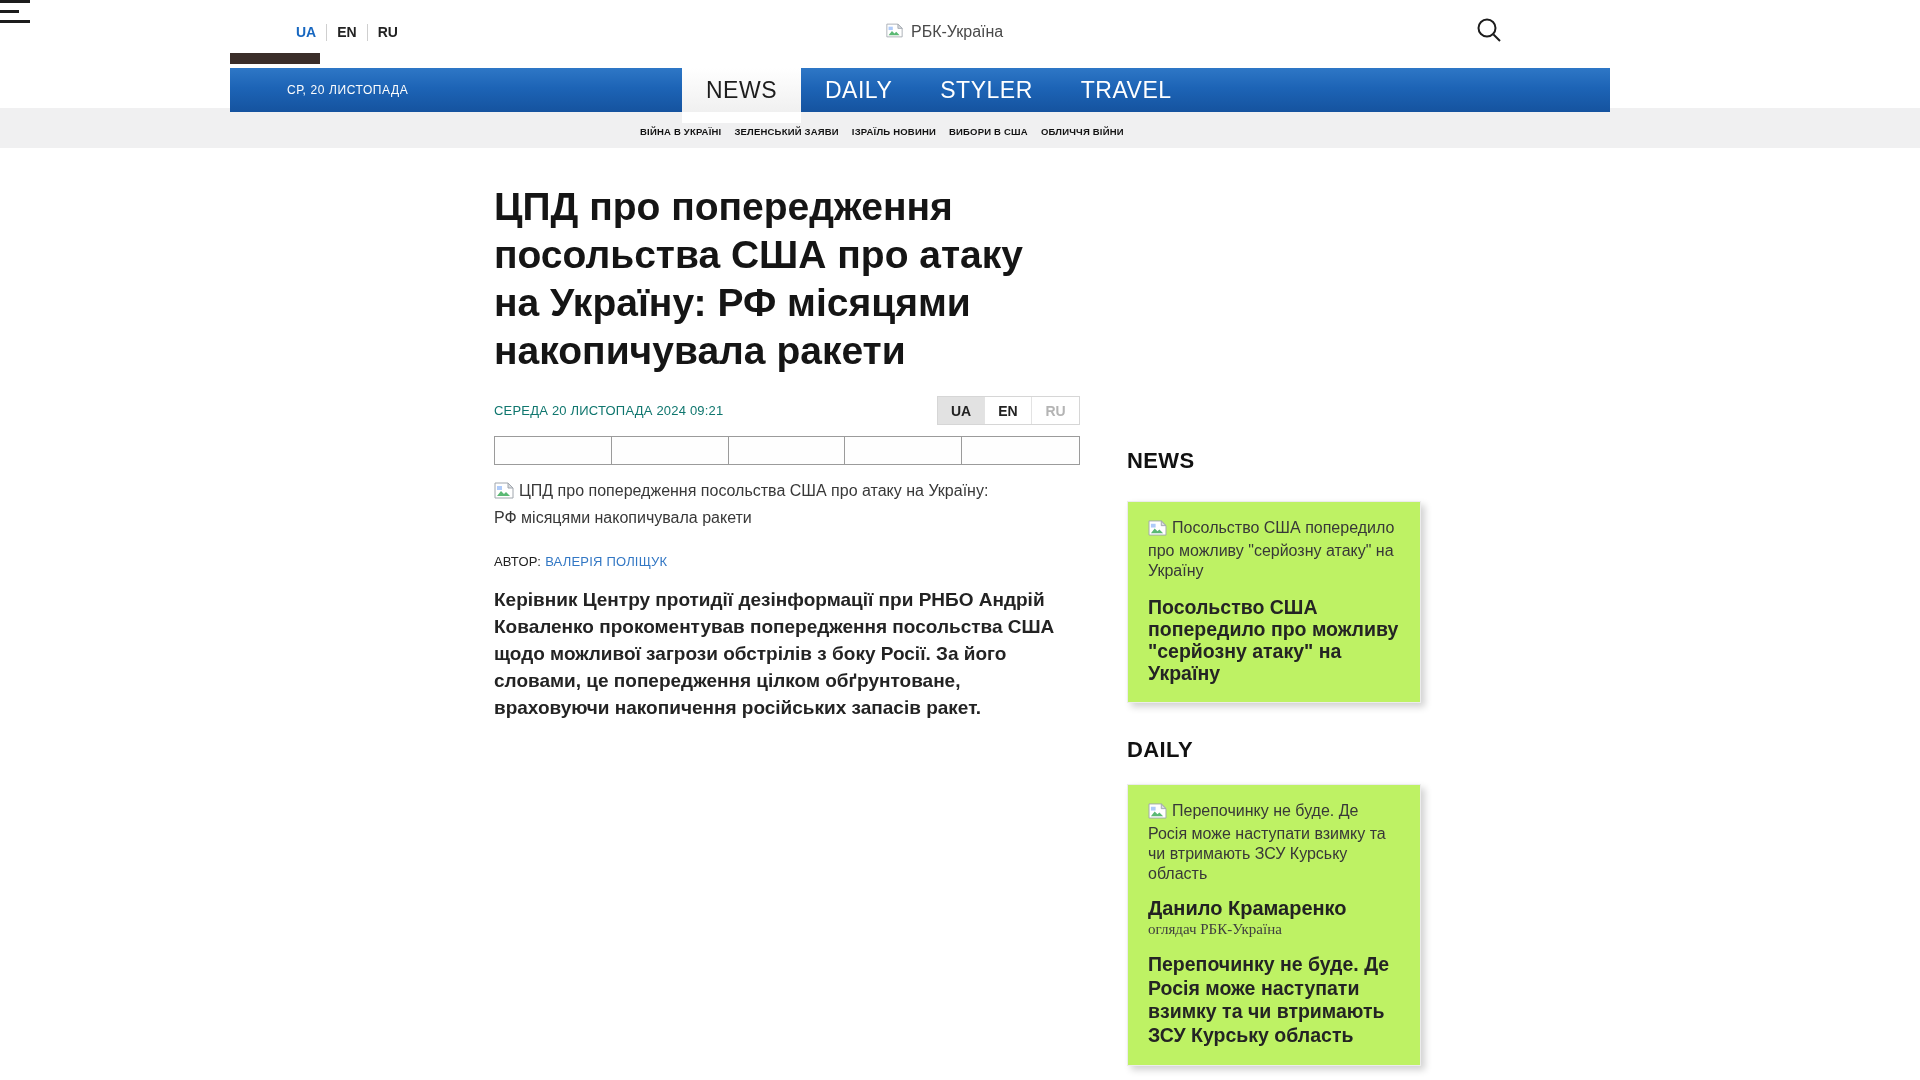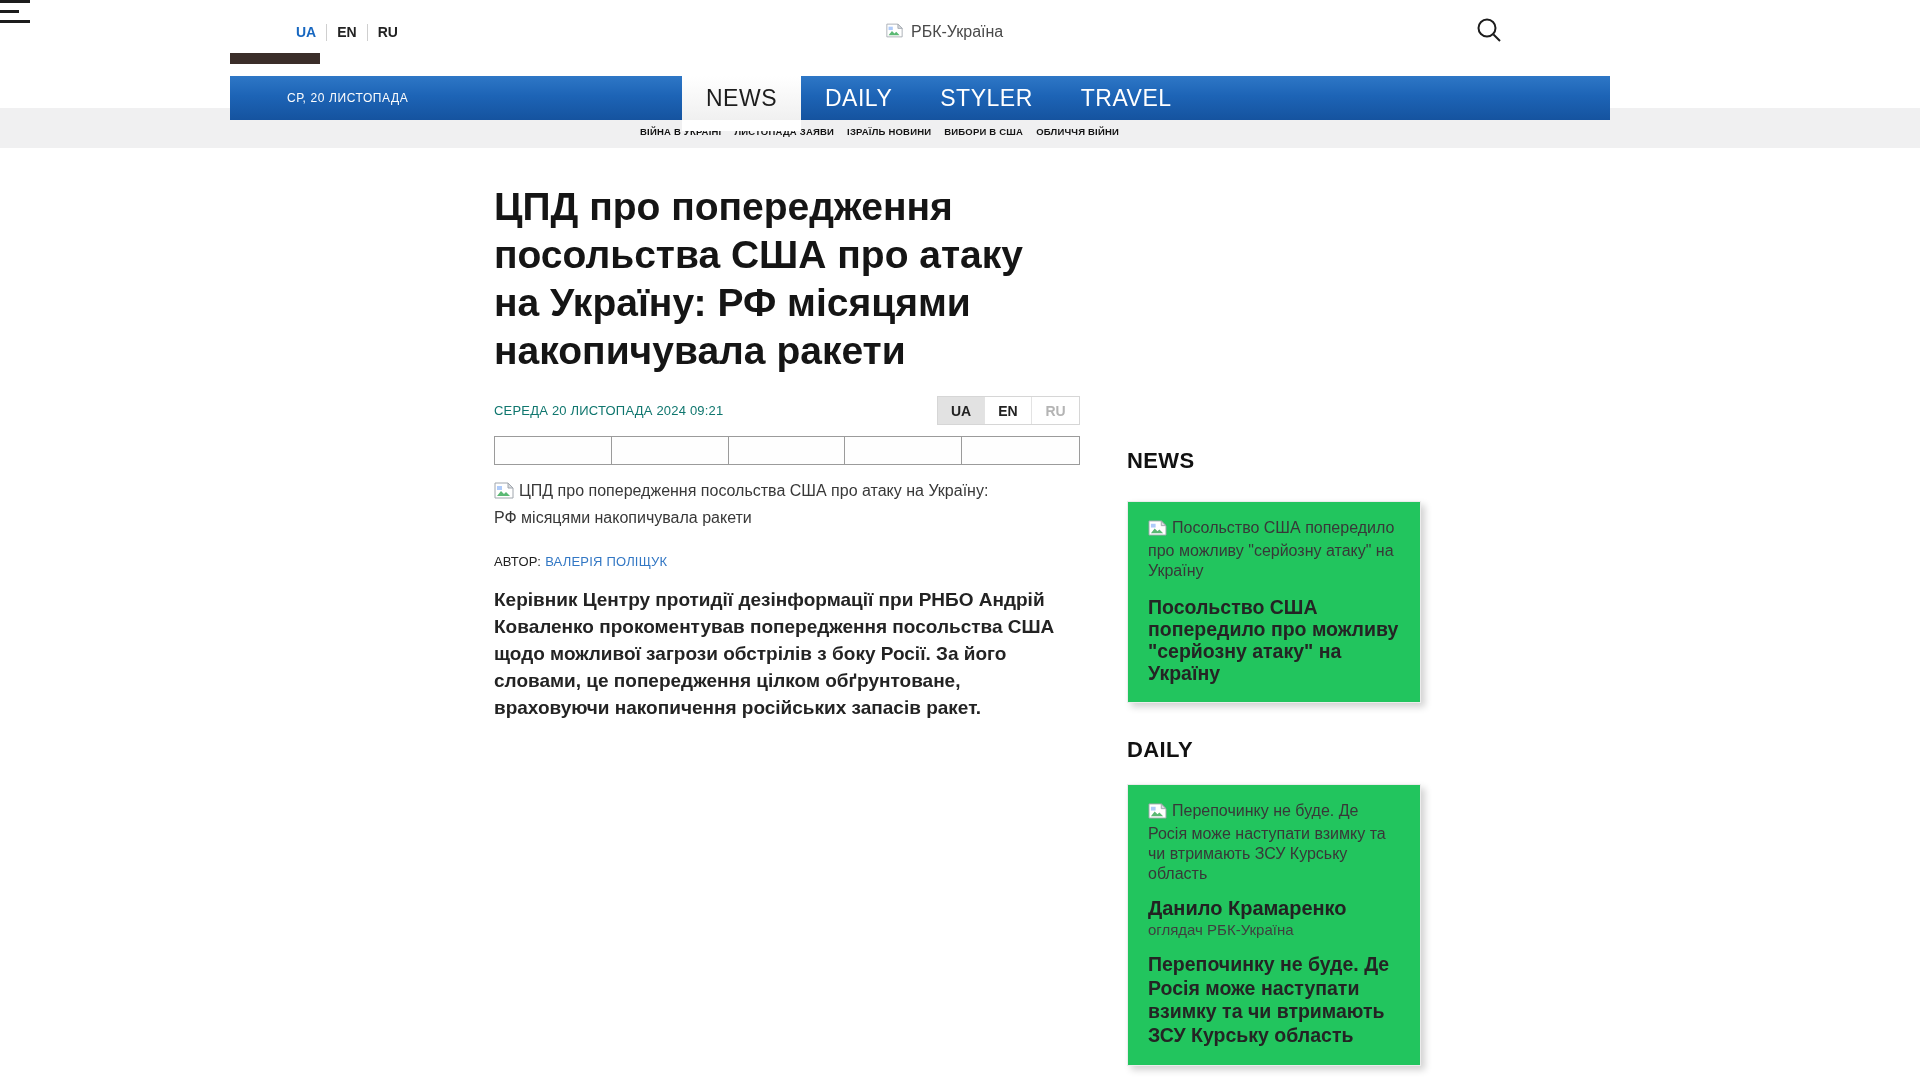--- a/index.html
+++ b/index.html
@@ -18,21 +18,21 @@
   .iconbtn { position:absolute; top:13px; width:36px; height:36px; display:flex; align-items:center; justify-content:center; cursor:pointer; }
   .searchbtn { left:1472px; }
   .burger { left:1538px; top:20px; width:30px; height:23px; display:flex; flex-direction:column; justify-content:space-between; cursor:pointer; }
   .burger span { display:block; height:3px; background:#1c1c1c; width:30px; }
   .burger span.mid { width:19px; }
 
   
   .darkchip { position:absolute; left:230px; top:53px; width:90px; height:11px; background:#3a2d29; }
 
   
-  .bluebar { position:absolute; left:230px; top:76px; width:1380px; height:44px;
+  .bluebar { position:absolute; left:230px; top:68px; width:1380px; height:44px;
     background:linear-gradient(180deg,#2e77c6 0%, #1d64b6 45%, #15539f 100%); z-index:3; }
   .navdate { position:absolute; left:57px; top:0; height:44px; display:flex; align-items:center;
     color:#fdfdfd; font-size:12px; letter-spacing:.6px; }
   .tabs { position:absolute; left:452px; top:0; height:44px; display:flex; }
   .tab { position:relative; height:44px; display:flex; align-items:center; justify-content:center;
     padding:0 24px; color:#fff; font-size:23px; letter-spacing:.5px; cursor:pointer; white-space:nowrap; }
   .tab.active { background:linear-gradient(#ffffff,#f0f0f0); color:#1d1d1d; }
   .tab.active::after { content:""; position:absolute; left:0; top:44px; width:100%; height:11px; background:#fff; }
 
   
@@ -63,27 +63,27 @@
   .figcap { margin-top:3px; font-size:13px; color:#9c9c9c; }
   .author { margin-top:24px; font-size:13px; color:#222; letter-spacing:.2px; }
   .author a { color:#3277c4; text-decoration:none; margin-left:4px; cursor:pointer; }
   .lead { margin-top:17px; width:575px; font-size:19px; line-height:27px; font-weight:bold; color:#232323; }
   .bodyp { margin-top:35px; width:575px; font-size:19px; line-height:30px; color:#333; }
   .bodyp a { color:#3d85c6; text-decoration:none; cursor:pointer; }
 
   
   .sidebar { position:absolute; left:1127px; top:448px; width:294px; }
   .sidebar h2 { font-size:22px; font-weight:bold; color:#111; letter-spacing:.4px; cursor:pointer; }
-  .card { margin-top:27px; background:#22c55e; border:1px solid #ececec;
+  .card { margin-top:27px; background:#bef264; border:1px solid #ececec;
     box-shadow:4px 4px 7px rgba(0,0,0,0.18); padding:16px 20px 18px 20px; cursor:pointer; }
   .card .imgalt { width:100%; font-size:16px; line-height:20px; color:#383838; }
   .ctitle { margin-top:15px; font-size:19.5px; line-height:22px; font-weight:bold; color:#242424; }
   .card2 .ctitle { line-height:23.5px; margin-top:14px; }
   .cauthor { margin-top:13px; font-size:20px; font-weight:bold; color:#222; }
-  .crole { font-size:15px; color:#3f3f3f; line-height:19px; }
+  .crole { font-size:15px; color:#3f3f3f; line-height:19px;font-family:Liberation Serif, serif; }
   .h-daily { margin-top:34px; }
   .card2 { margin-top:21px; }
 </style>
 </head>
 <body>
 
 <div class="page">
 
   <header class="topbar">
     <div class="langs">
@@ -128,21 +128,21 @@
       <a class="tab active">NEWS</a>
       <a class="tab">DAILY</a>
       <a class="tab">STYLER</a>
       <a class="tab">TRAVEL</a>
     </div>
   </nav>
 
   <div class="graystrip">
     <div class="subnav">
       <a>ВІЙНА В УКРАЇНІ</a>
-      <a>ЛИСТОПАДА ЗАЯВИ</a>
+      <a>ЗЕЛЕНСЬКИЙ ЗАЯВИ</a>
       <a>ІЗРАЇЛЬ НОВИНИ</a>
       <a>ВИБОРИ В США</a>
       <a>ОБЛИЧЧЯ ВІЙНИ</a>
     </div>
   </div>
 
   <main class="article">
     <h1>ЦПД про попередження посольства США про атаку на Україну: РФ місяцями накопичувала ракети</h1>
 
     <div class="meta">

